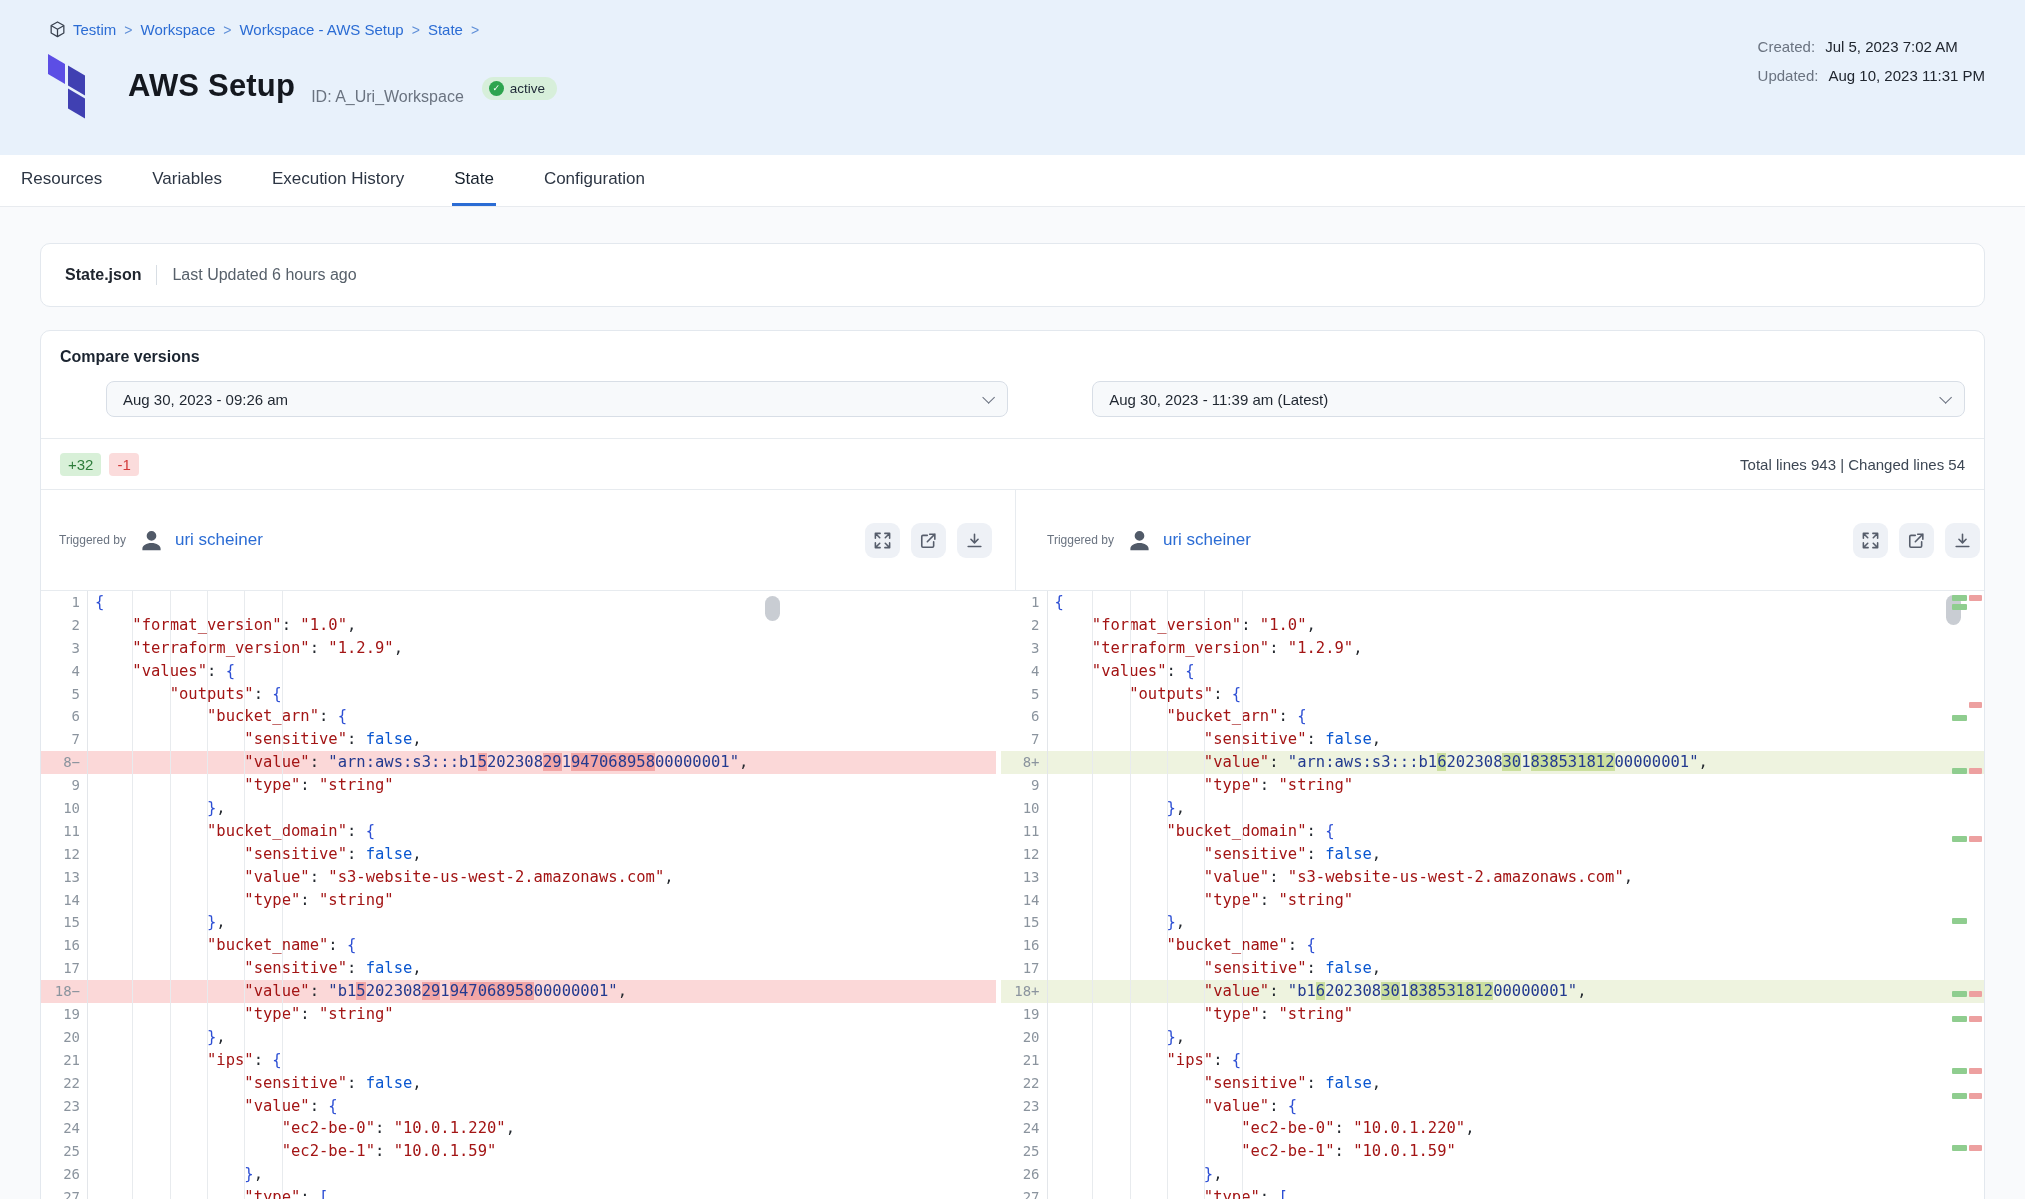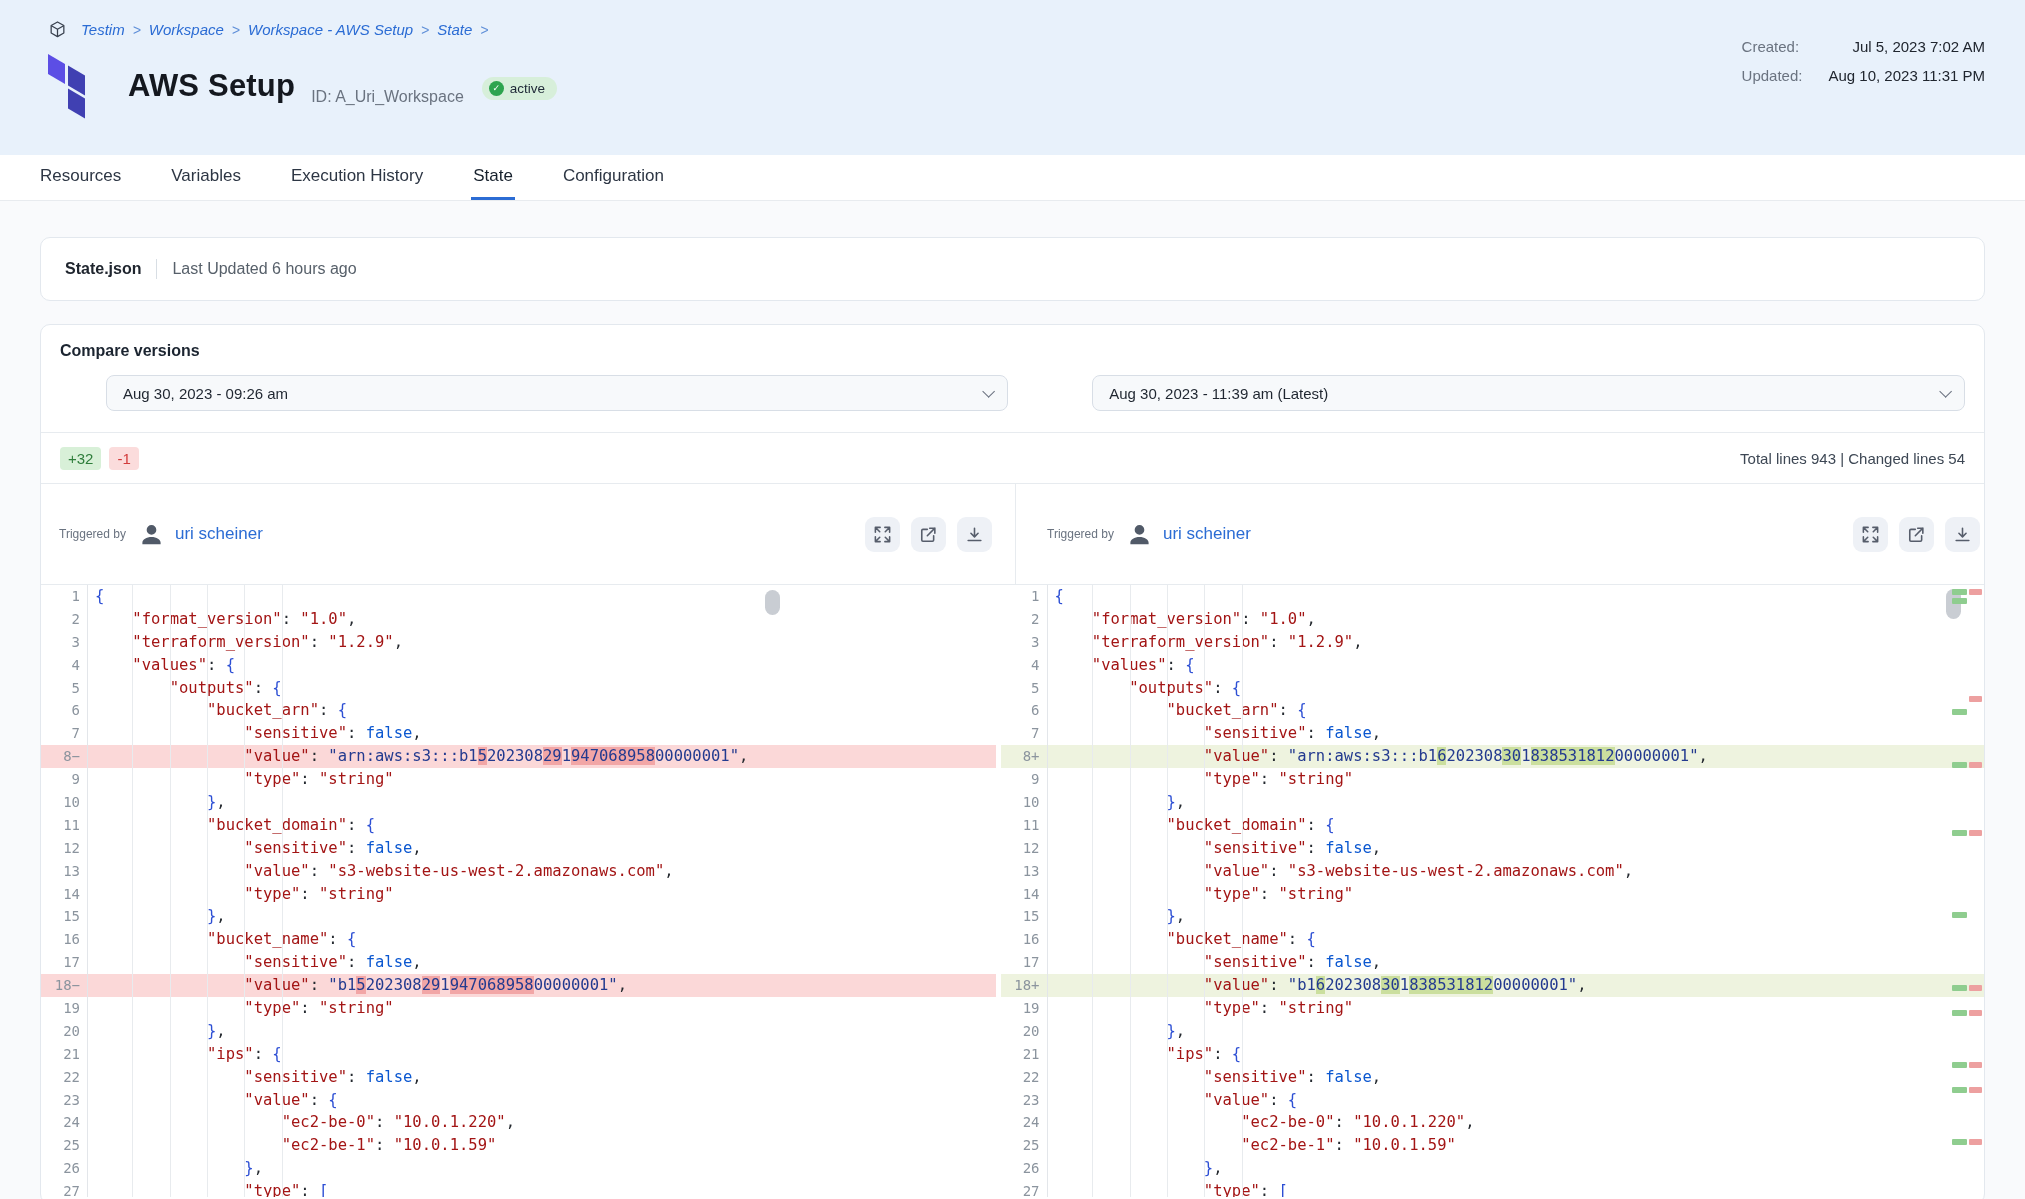--- a/index.html
+++ b/index.html
@@ -1,39 +1,39 @@
 <!DOCTYPE html>
 <html><head>
 <meta charset="utf-8">
 <style>
   * { box-sizing: border-box; margin: 0; padding: 0; }
   html,body { width:2025px; height:1199px; overflow:hidden; }
   body { font-family:"Liberation Sans", sans-serif; background:#f9fafc; color:#1f2630; }
 
   
   .hdr { background:#e8f1fb; height:155px; position:relative; }
-  .crumbs { display:flex; align-items:center; gap:12px; padding:20px 0 0 48px; font-size:15px;font-style:italic; }
+  .crumbs { display:flex; align-items:center; gap:4px; padding:20px 0 0 48px; font-size:15px; }
   .crumbs .bc-link { color:#2b6cd4; cursor:pointer; }
   .crumbs .bc-sep { color:#5f8fd8; font-size:14px; }
   .cube-ic { width:19px; height:19px; margin-right:2px; }
   .title-row { display:flex; align-items:center; padding-left:48px; margin-top:12px; }
   .tf-logo { width:58px; height:70px; flex:none; }
   .t-title { font-size:31px; font-weight:600; color:#14181f; margin-left:22px; letter-spacing:.2px; }
   .t-id { font-size:16px; color:#6a7380; margin-left:16px; margin-top:22px; }
   .badge-active { display:inline-flex; align-items:center; gap:6px; background:#d7efda; border-radius:14px;
     padding:4px 12px 4px 7px; margin-left:18px; margin-top:4px; font-size:13.5px; color:#1f2937; font-weight:500; }
   .dot-check { width:15px; height:15px; border-radius:50%; background:#2da44e; color:#fff; font-size:9px;
     display:flex; align-items:center; justify-content:center; }
   .meta { position:absolute; right:40px; top:38px; font-size:15px; }
-  .meta-row { display:flex; justify-content:space-between; gap:26px; margin-bottom:12px; }
+  .meta-row { display:flex; justify-content:flex-start; gap:10px; margin-bottom:12px; }
   .meta-lab { color:#6a7380; }
   .meta-val { color:#20262f; font-weight:500; }
 
   
-  .tabbar { background:#fff; height:46px; border-bottom:1px solid #e8ebef; padding-left:38px; display:flex; }
+  .tabbar { background:#fff; height:52px; border-bottom:1px solid #e8ebef; padding-left:19px; display:flex; }
   .tab { display:flex; align-items:center; height:100%; margin-right:46px; font-size:17px; color:#2d3644;
     border-bottom:3px solid transparent; padding:0 2px; cursor:pointer; }
   .tab.active { color:#16202c; border-bottom-color:#2b6cd4; font-weight:500; }
 
   
   .content { padding:36px 40px 0; }
   .card { background:#fff; border:1px solid #e3e8ee; border-radius:10px; }
   .card-file { height:64px; display:flex; align-items:center; padding:0 24px; margin-bottom:23px; }
   .f-name { font-size:16px; font-weight:bold; color:#20262f; }
   .f-div { width:1px; height:20px; background:#d8dee4; margin:0 15px; }

